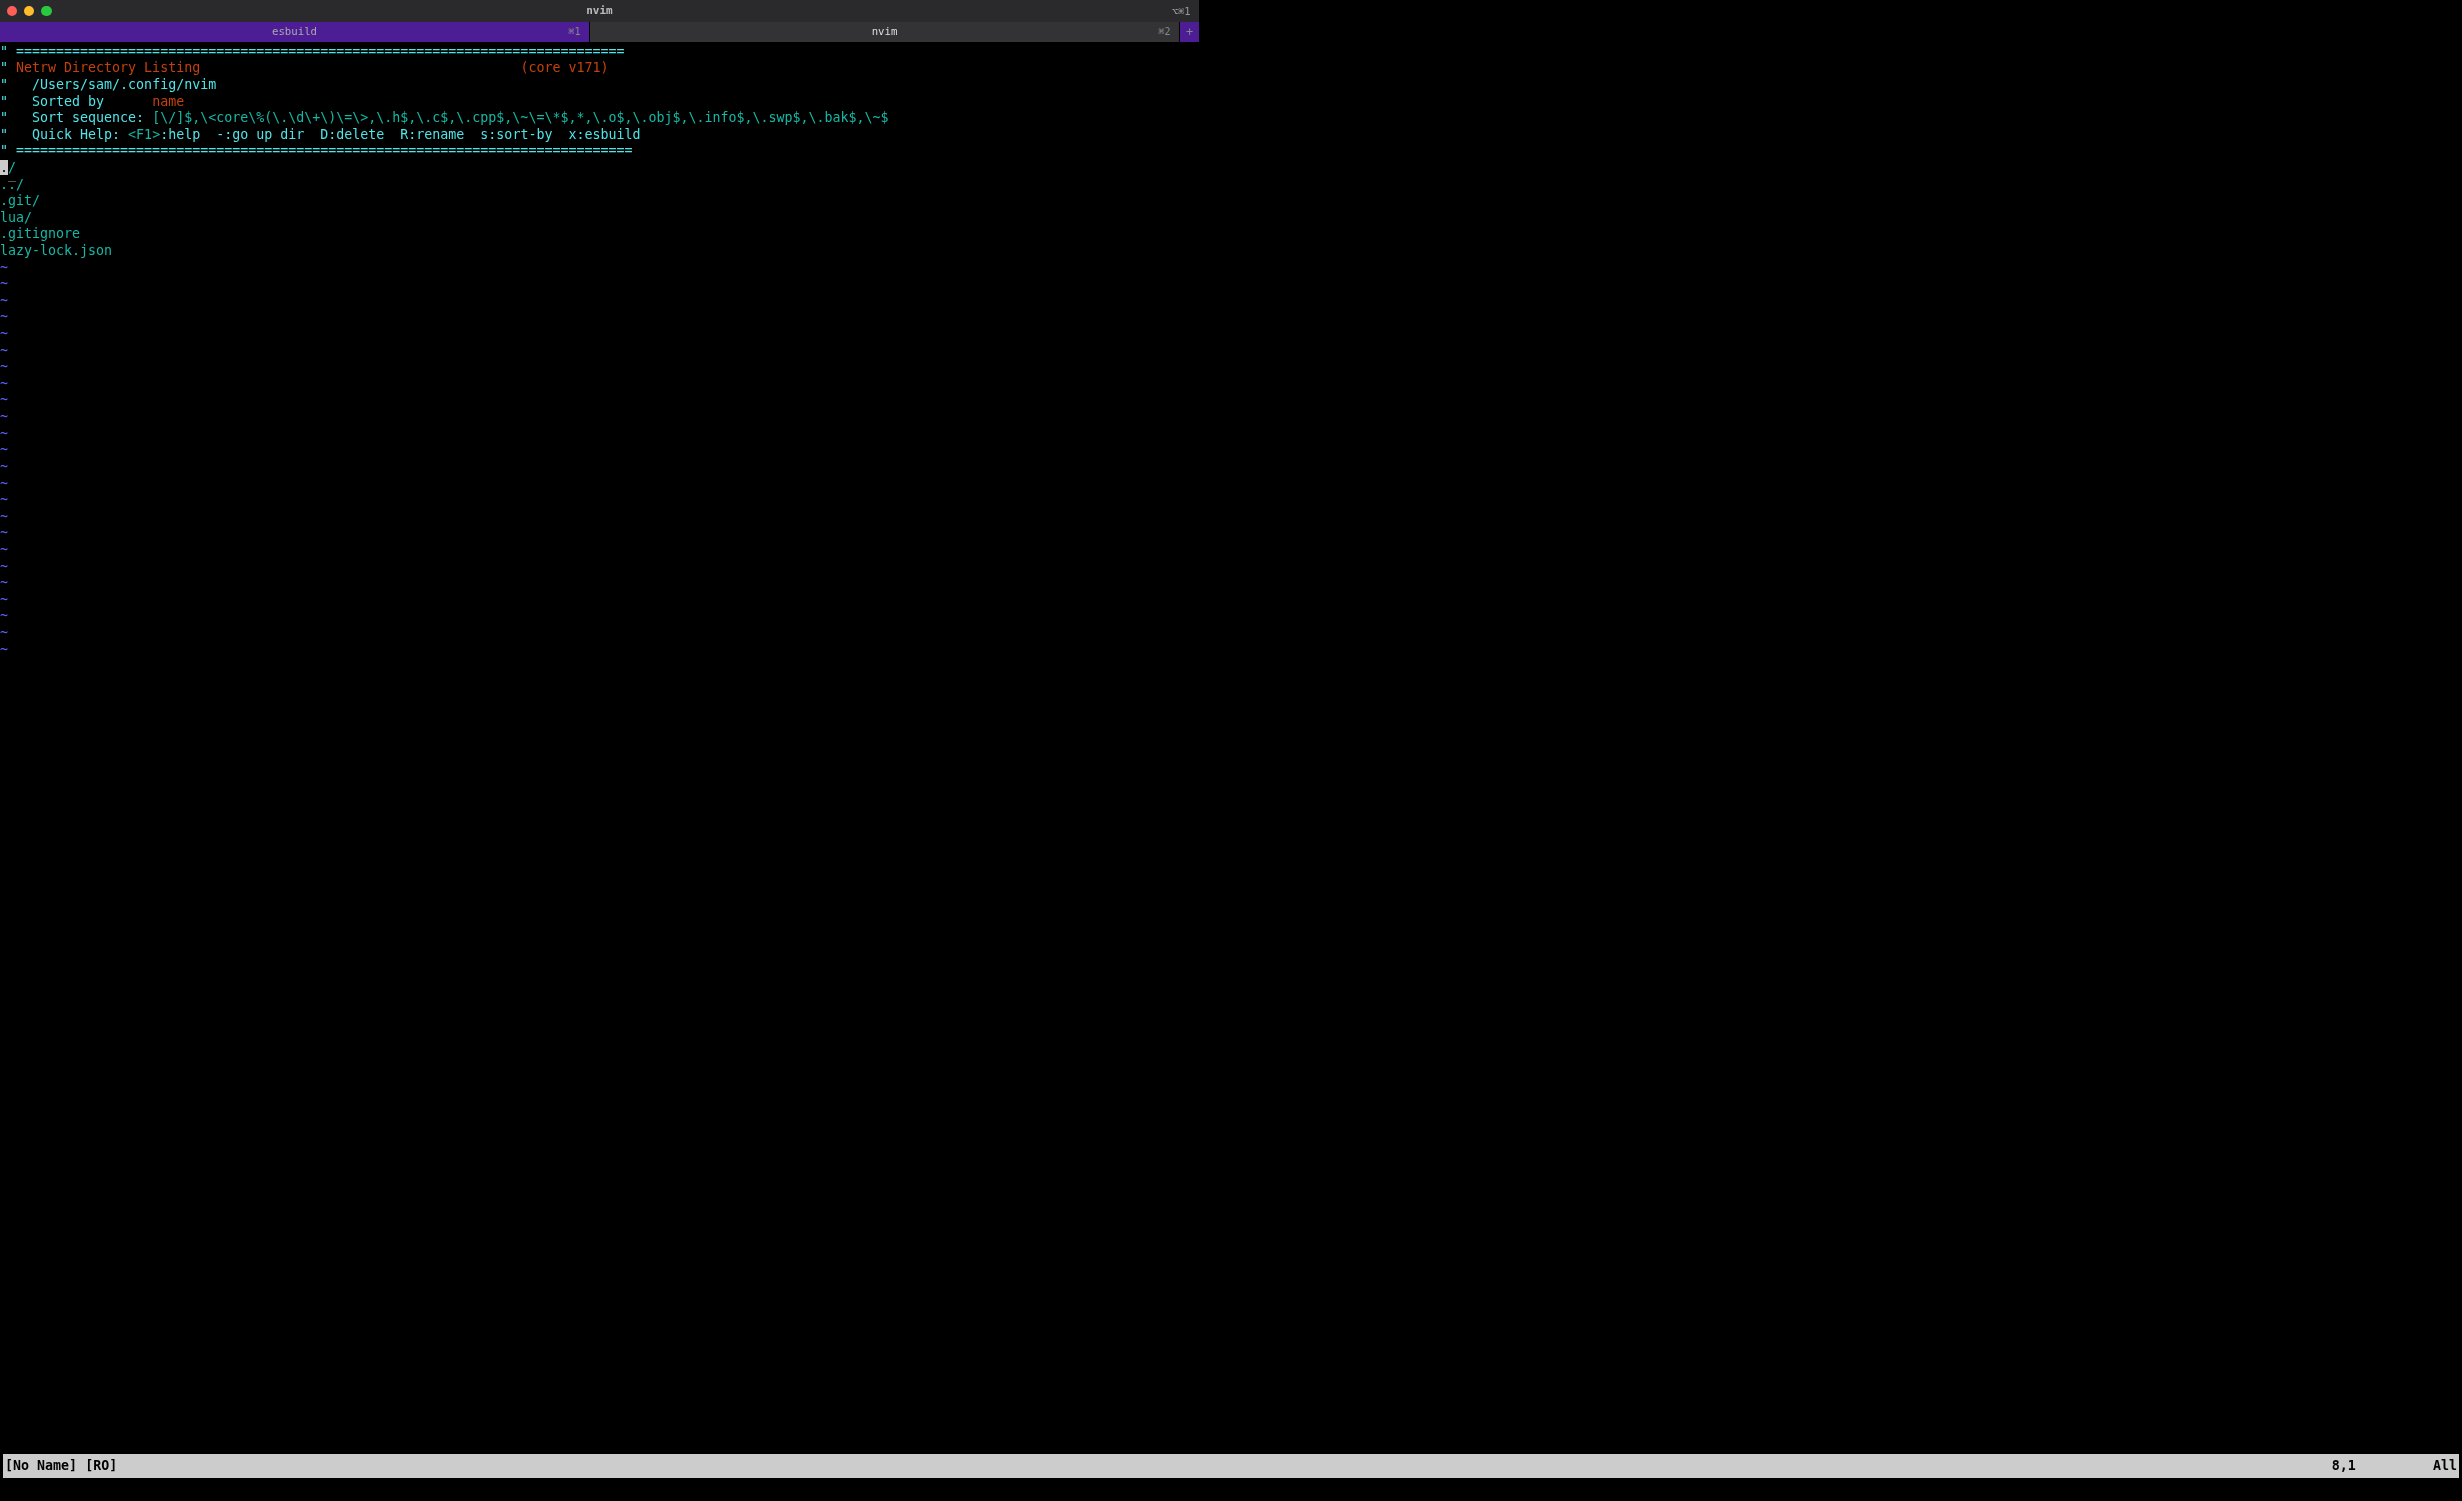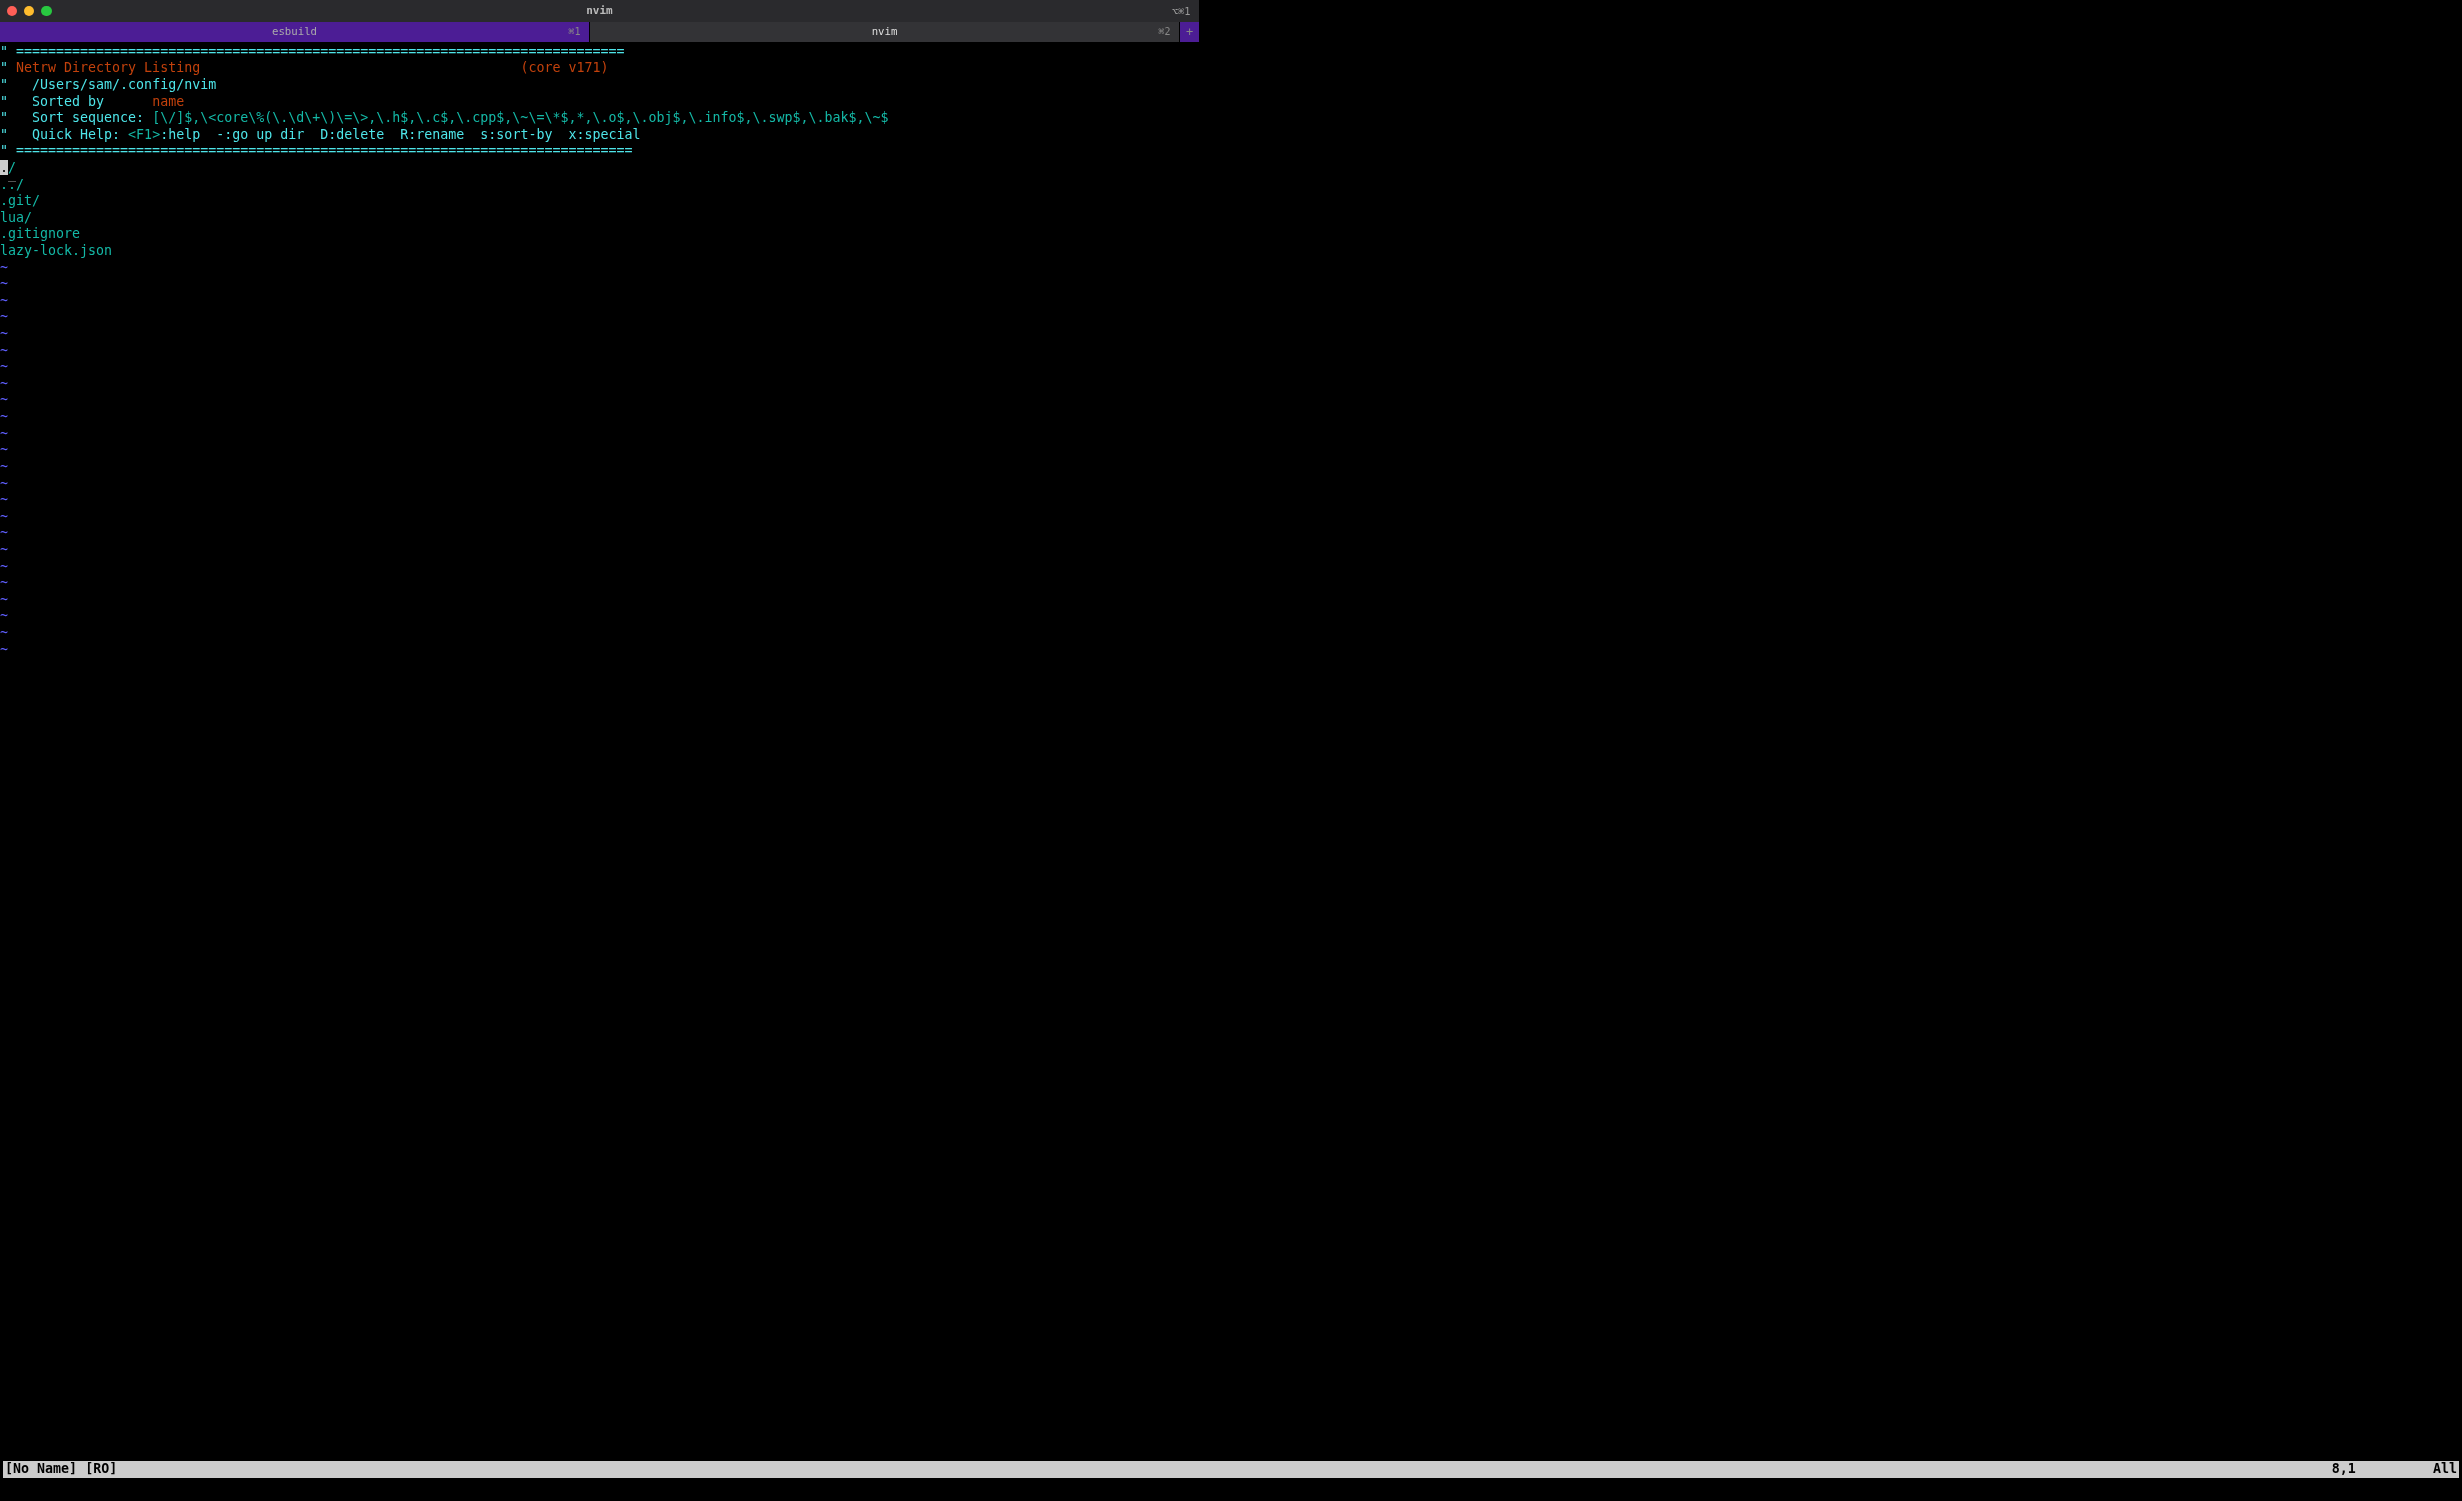--- a/index.html
+++ b/index.html
@@ -88,21 +88,21 @@
     .cursor-line .rest {
       text-decoration: underline;
       text-decoration-color: #555;
       text-underline-offset: 8.6px;
     }
     .statusline {
       position: absolute;
       bottom: 23px;
       left: 3.4px;
       right: 3.4px;
-      height: 17px;
+      height: 24px;
       background: #ccc;
       color: #000;
       display: flex;
       align-items: center;
       padding: 0 1.7px;
       font-weight: 600;
     }
     .status-left { flex: 1; }
     .status-pos { margin-right: 77px; }
     .status-right { }
@@ -146,21 +146,21 @@
   <div class="line"><span class="cyan">"</span><span> </span><span class="cyan sep-line">============================================================================</span></div>
 
   <div class="line"><span class="cyan">"</span><span> </span><span class="yellow">Netrw Directory Listing</span><span>                                        </span><span class="yellow">(core v171)</span></div>
 
   <div class="line"><span class="cyan">"</span><span class="cyan">   </span><span class="cyan">/Users/sam/.config/nvim</span></div>
 
   <div class="line"><span class="cyan">"</span><span class="cyan">   Sorted by      </span><span class="yellow">name</span></div>
 
   <div class="line"><span class="cyan">"</span><span class="cyan">   Sort sequence: </span><span class="white">[\/]$,\&lt;core\%(\.\d\+\)\=\&gt;,\.h$,\.c$,\.cpp$,\~\=\*$,*,\.o$,\.obj$,\.info$,\.swp$,\.bak$,\~$</span></div>
 
-  <div class="line"><span class="cyan">"</span><span class="cyan">   Quick Help: </span><span class="white">&lt;F1&gt;</span><span class="cyan">:help  -:go up dir  D:delete  R:rename  s:sort-by  x:special</span></div>
+  <div class="line"><span class="cyan">"</span><span class="cyan">   Quick Help: </span><span class="white">&lt;F1&gt;</span><span class="cyan">:help  -:go up dir  D:delete  R:rename  s:sort-by  x:esbuild</span></div>
 
   <div class="line"><span class="cyan">"</span><span> </span><span class="cyan sep-line">=============================================================================</span></div>
 
   <div class="line cursor-line"><span class="cursor">.</span><span class="rest white">/</span></div>
 
   <div class="line white">../</div>
   <div class="line white">.git/</div>
   <div class="line white">lua/</div>
   <div class="line white">.gitignore</div>
   <div class="line white">lazy-lock.json</div>

